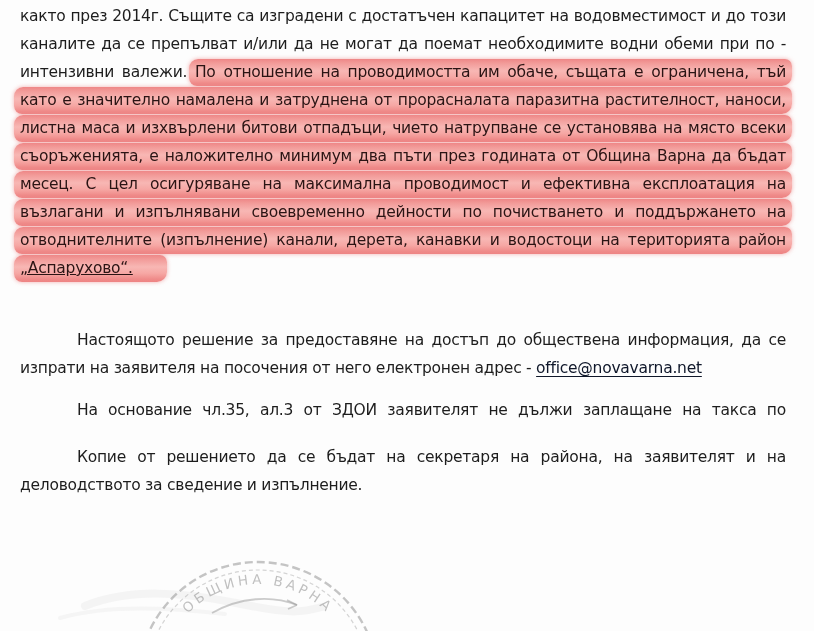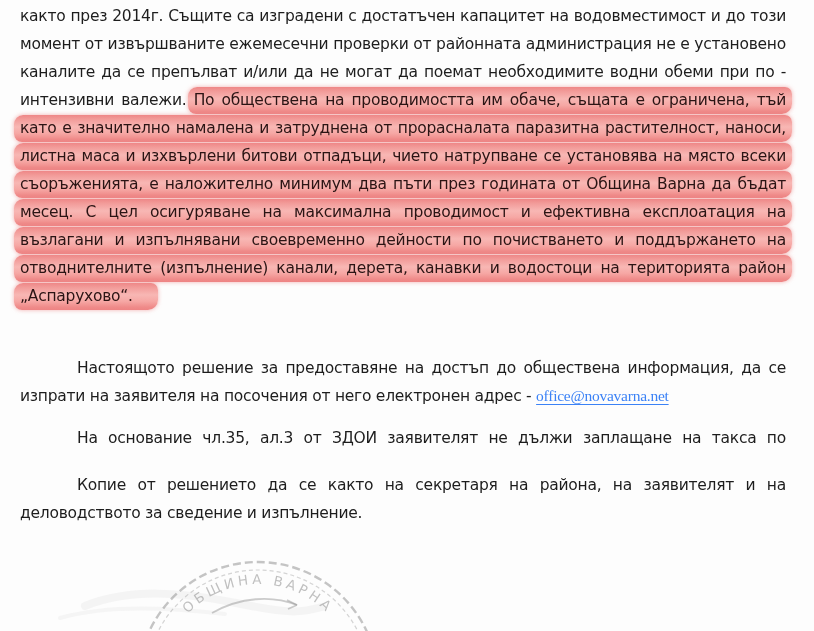--- a/index.html
+++ b/index.html
@@ -40,62 +40,60 @@
     background: linear-gradient(180deg,
       #ee8787 0%, #f29b99 16%, #f8b7b4 44%,
       #f6a7a4 68%, #ef8a89 90%, #ee8484 100%);
     border-radius: 9px 7px 10px 8px;
     padding: 4px 6px 5px 6px;
     margin: 0 -6px;
     box-shadow: 0 0 4px rgba(238, 133, 133, 0.65);
     box-decoration-break: clone;
     -webkit-box-decoration-break: clone;
   }
-  .p0 .line:last-child .seg-highlight { padding-right: 25px; margin-right: -6px; }
+  .p0 .line:last-child .seg-highlight { padding-right: 34px; margin-right: -6px; text-decoration: underline; }
   .seg-link {
-    color: #3b82f6;
+    color: #0f172a;
     text-decoration: underline;
     text-underline-offset: 3px;
-    font-family: Liberation Serif, serif;
   }
   .stamp-layer {
     position: absolute;
     left: 0; top: 0;
     width: 814px; height: 631px;
     pointer-events: none;
   }
 </style>
 </head>
 <body>
 
 <div class="page">
 
   <div class="doc-body" id="doc-body">
       <div class="paragraph p0">
         <div class="line justify"><span class="seg-normal">както през 2014г. Същите са изградени с достатъчен капацитет на водовместимост и до този</span></div>
-        <div class="line justify"><span class="seg-normal">момент от извършваните ежемесечни проверки от районната администрация не е установено</span></div>
         <div class="line justify"><span class="seg-normal">каналите да се препълват и/или да не могат да поемат необходимите водни обеми при по -</span></div>
-        <div class="line justify"><span class="seg-normal">интензивни валежи. </span><span class="seg-highlight">По обществена на проводимостта им обаче, същата е ограничена, тъй</span></div>
+        <div class="line justify"><span class="seg-normal">интензивни валежи. </span><span class="seg-highlight">По отношение на проводимостта им обаче, същата е ограничена, тъй</span></div>
         <div class="line justify"><span class="seg-highlight">като е значително намалена и затруднена от прорасналата паразитна растителност, наноси,</span></div>
         <div class="line justify"><span class="seg-highlight">листна маса и изхвърлени битови отпадъци, чието натрупване се установява на място всеки</span></div>
         <div class="line justify"><span class="seg-highlight">съоръженията, е наложително минимум два пъти през годината от Община Варна да бъдат</span></div>
         <div class="line justify"><span class="seg-highlight">месец. С цел осигуряване на максимална проводимост и ефективна експлоатация на</span></div>
         <div class="line justify"><span class="seg-highlight">възлагани и изпълнявани своевременно дейности по почистването и поддържането на</span></div>
         <div class="line justify"><span class="seg-highlight">отводнителните (изпълнение) канали, дерета, канавки и водостоци на територията район</span></div>
         <div class="line"><span class="seg-highlight">„Аспарухово“.</span></div>
       </div>
       <div class="paragraph p1">
         <div class="line justify indent"><span class="seg-normal">Настоящото решение за предоставяне на достъп до обществена информация, да се</span></div>
         <div class="line"><span class="seg-normal">изпрати на заявителя на посочения от него електронен адрес - </span><a href="#" class="seg-link">office@novavarna.net</a></div>
       </div>
       <div class="paragraph p2">
         <div class="line justify indent"><span class="seg-normal">На основание чл.35, ал.3 от ЗДОИ заявителят не дължи заплащане на такса по</span></div>
       </div>
       <div class="paragraph p3">
-        <div class="line justify indent"><span class="seg-normal">Копие от решението да се както на секретаря на района, на заявителят и на</span></div>
+        <div class="line justify indent"><span class="seg-normal">Копие от решението да се бъдат на секретаря на района, на заявителят и на</span></div>
         <div class="line"><span class="seg-normal">деловодството за сведение и изпълнение.</span></div>
       </div>
     </div>
 
   <svg class="stamp-layer" width="814" height="631" viewBox="0 0 814 631" xmlns="http://www.w3.org/2000/svg">
 
     <g>
       <path d="M 85 606 C 130 588, 182 592, 236 603 S 300 613 322 607" fill="none" stroke="#a9a9a9" stroke-width="8" stroke-linecap="round" opacity="0.10"></path>
       <path d="M 60 618 C 110 604, 170 608, 225 614" fill="none" stroke="#b5b5b5" stroke-width="4" stroke-linecap="round" opacity="0.10"></path>
     </g>

